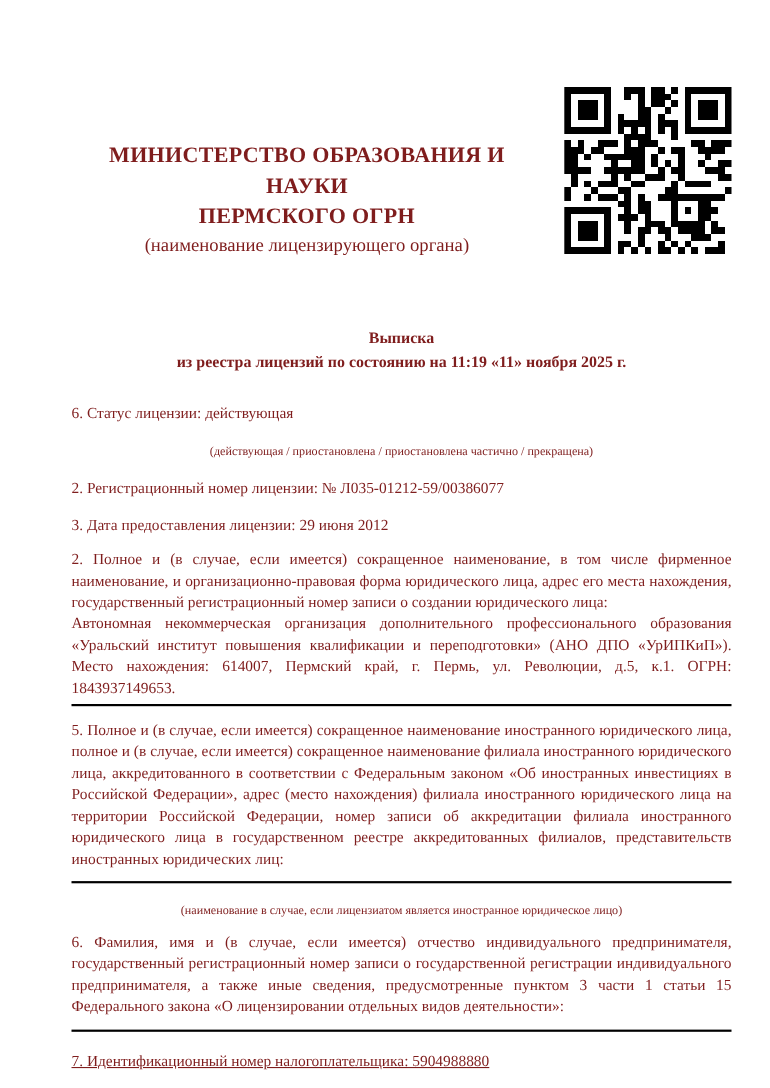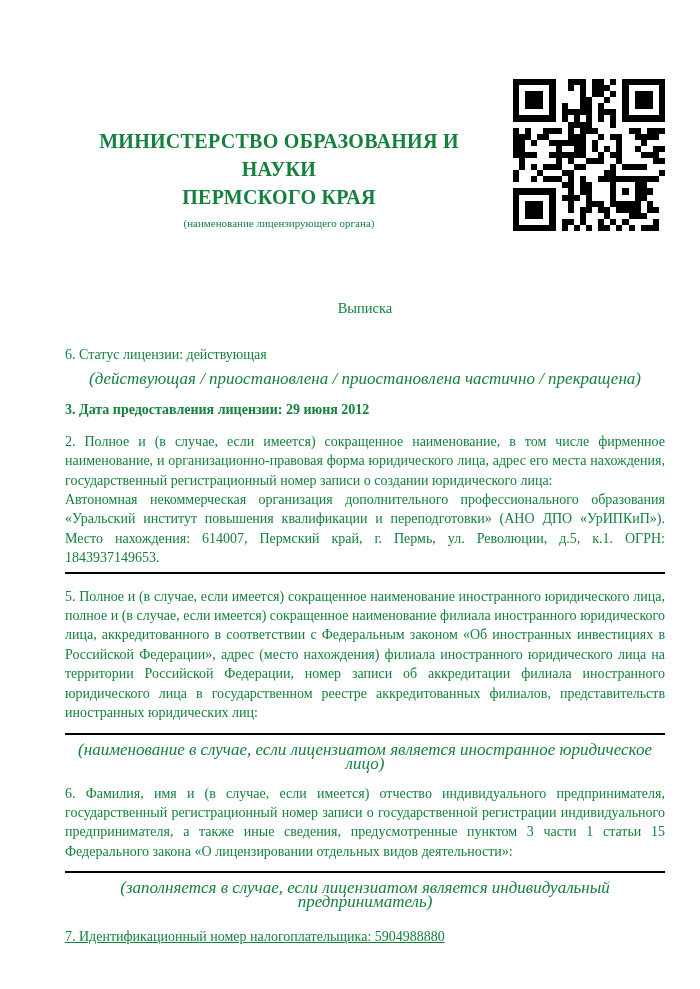--- a/index.html
+++ b/index.html
@@ -5,21 +5,21 @@
   html, body {
     margin: 0;
     padding: 0;
     background: #ffffff;
   }
   .page {
     position: relative;
     width: 700px;
     height: 989px;
     background: #ffffff;
-    color: #15803d;
+    color: #7f1d1d;
     font-family: "Liberation Serif", "DejaVu Serif", serif;
     overflow: hidden;
   }
   .content {
     padding-left: 65px;
     padding-right: 35px;
   }
   
   .header {
     display: flex;
@@ -32,77 +32,76 @@
     text-align: center;
     padding-top: 48px;
   }
   .ministry-line {
     font-size: 20px;
     font-weight: bold;
     line-height: 28px;
     letter-spacing: 0.3px;
   }
   .ministry-caption {
-    font-size: 11px;
+    font-size: 17px;
     line-height: 14px;
     margin-top: 5px;
   }
   .qr-box {
     width: 152px;
     height: 152px;
     flex: 0 0 auto;
   }
   
   .doc-title {
     margin-top: 66px;
     text-align: center;
     font-size: 14.5px;
     line-height: 22px;
   }
-  .doc-title span { display: block; }
+  .doc-title span { display: block; font-weight: bold; }
   
   .item {
     font-size: 14px;
     line-height: 19.4px;
   }
   .item p { margin: 0; }
   .just { text-align: justify; }
   .item-caption {
-    font-size: 17px;
+    font-size: 11px;
     line-height: 14px;
     text-align: center;
-    margin-top: 8px;
-    font-style: italic;
+    margin-top: 18px;
   }
   .rule {
     height: 0;
     border-top: 2px solid #000000;
     margin-top: 4px;
   }
   .rule-gap {
     margin-top: 10px;
   }
   .mt-item1 { margin-top: 26px; }
   .mt-item2 { margin-top: 17px; }
-  .mt-item3 { margin-top: 14px; font-weight: bold; }
+  .mt-item3 { margin-top: 14px; }
   .mt-item4 { margin-top: 12px; }
   .mt-item5 { margin-top: 13px; }
   .mt-item6 { margin-top: 13px; }
   .mt-item7 { margin-top: 18px; text-decoration: underline; }
 </style>
 </head>
 <body>
 
 <div class="page">
   <div class="content">
 
     <div class="header">
       <div class="header-titles">
         <div class="ministry-line">МИНИСТЕРСТВО ОБРАЗОВАНИЯ И НАУКИ</div>
-        <div class="ministry-line">ПЕРМСКОГО КРАЯ</div>
+        <div class="ministry-line">ПЕРМСКОГО ОГРН</div>
         <div class="ministry-caption">(наименование лицензирующего органа)</div>
       </div>
       <div class="qr-box">
         <svg viewBox="0 0 25 25" width="152" height="152" fill="#000000" shape-rendering="crispEdges" id="qr-svg">
             <rect x="0" y="0" width="1" height="1"></rect>
             <rect x="1" y="0" width="1" height="1"></rect>
             <rect x="2" y="0" width="1" height="1"></rect>
             <rect x="3" y="0" width="1" height="1"></rect>
             <rect x="4" y="0" width="1" height="1"></rect>
             <rect x="5" y="0" width="1" height="1"></rect>
@@ -416,48 +415,51 @@
             <rect x="19" y="24" width="1" height="1"></rect>
             <rect x="21" y="24" width="1" height="1"></rect>
             <rect x="22" y="24" width="1" height="1"></rect>
             <rect x="23" y="24" width="1" height="1"></rect>
           </svg>
       </div>
     </div>
 
     <div class="doc-title">
       <span>Выписка</span>
+      <span>из реестра лицензий по состоянию на 11:19 «11» ноября 2025 г.</span>
     </div>
 
     <div class="item mt-item1">
       <p>6. Статус лицензии: действующая</p>
       <div class="item-caption">(действующая / приостановлена / приостановлена частично / прекращена)</div>
     </div>
 
+    <div class="item mt-item2">
+      <p>2. Регистрационный номер лицензии: № Л035-01212-59/00386077</p>
+    </div>
 
     <div class="item mt-item3">
       <p>3. Дата предоставления лицензии: 29 июня 2012</p>
     </div>
 
     <div class="item mt-item4">
       <p class="just">2. Полное и (в случае, если имеется) сокращенное наименование, в том числе фирменное наименование, и организационно-правовая форма юридического лица, адрес его места нахождения, государственный регистрационный номер записи о создании юридического лица:</p>
       <p class="just">Автономная некоммерческая организация дополнительного профессионального образования «Уральский институт повышения квалификации и переподготовки» (АНО ДПО «УрИПКиП»). Место нахождения: 614007, Пермский край, г. Пермь, ул. Революции, д.5, к.1. ОГРН: 1843937149653.</p>
       <div class="rule"></div>
     </div>
 
     <div class="item mt-item5">
       <p class="just">5. Полное и (в случае, если имеется) сокращенное наименование иностранного юридического лица, полное и (в случае, если имеется) сокращенное наименование филиала иностранного юридического лица, аккредитованного в соответствии с Федеральным законом «Об иностранных инвестициях в Российской Федерации», адрес (место нахождения) филиала иностранного юридического лица на территории Российской Федерации, номер записи об аккредитации филиала иностранного юридического лица в государственном реестре аккредитованных филиалов, представительств иностранных юридических лиц:</p>
       <div class="rule rule-gap"></div>
       <div class="item-caption">(наименование в случае, если лицензиатом является иностранное юридическое лицо)</div>
     </div>
 
     <div class="item mt-item6">
       <p class="just">6. Фамилия, имя и (в случае, если имеется) отчество индивидуального предпринимателя, государственный регистрационный номер записи о государственной регистрации индивидуального предпринимателя, а также иные сведения, предусмотренные пунктом 3 части 1 статьи 15 Федерального закона «О лицензировании отдельных видов деятельности»:</p>
       <div class="rule rule-gap"></div>
-      <div class="item-caption">(заполняется в случае, если лицензиатом является индивидуальный предприниматель)</div>
     </div>
 
     <div class="item mt-item7">
       <p>7. Идентификационный номер налогоплательщика: 5904988880</p>
     </div>
 
   </div>
 </div>
 
 </body></html>

